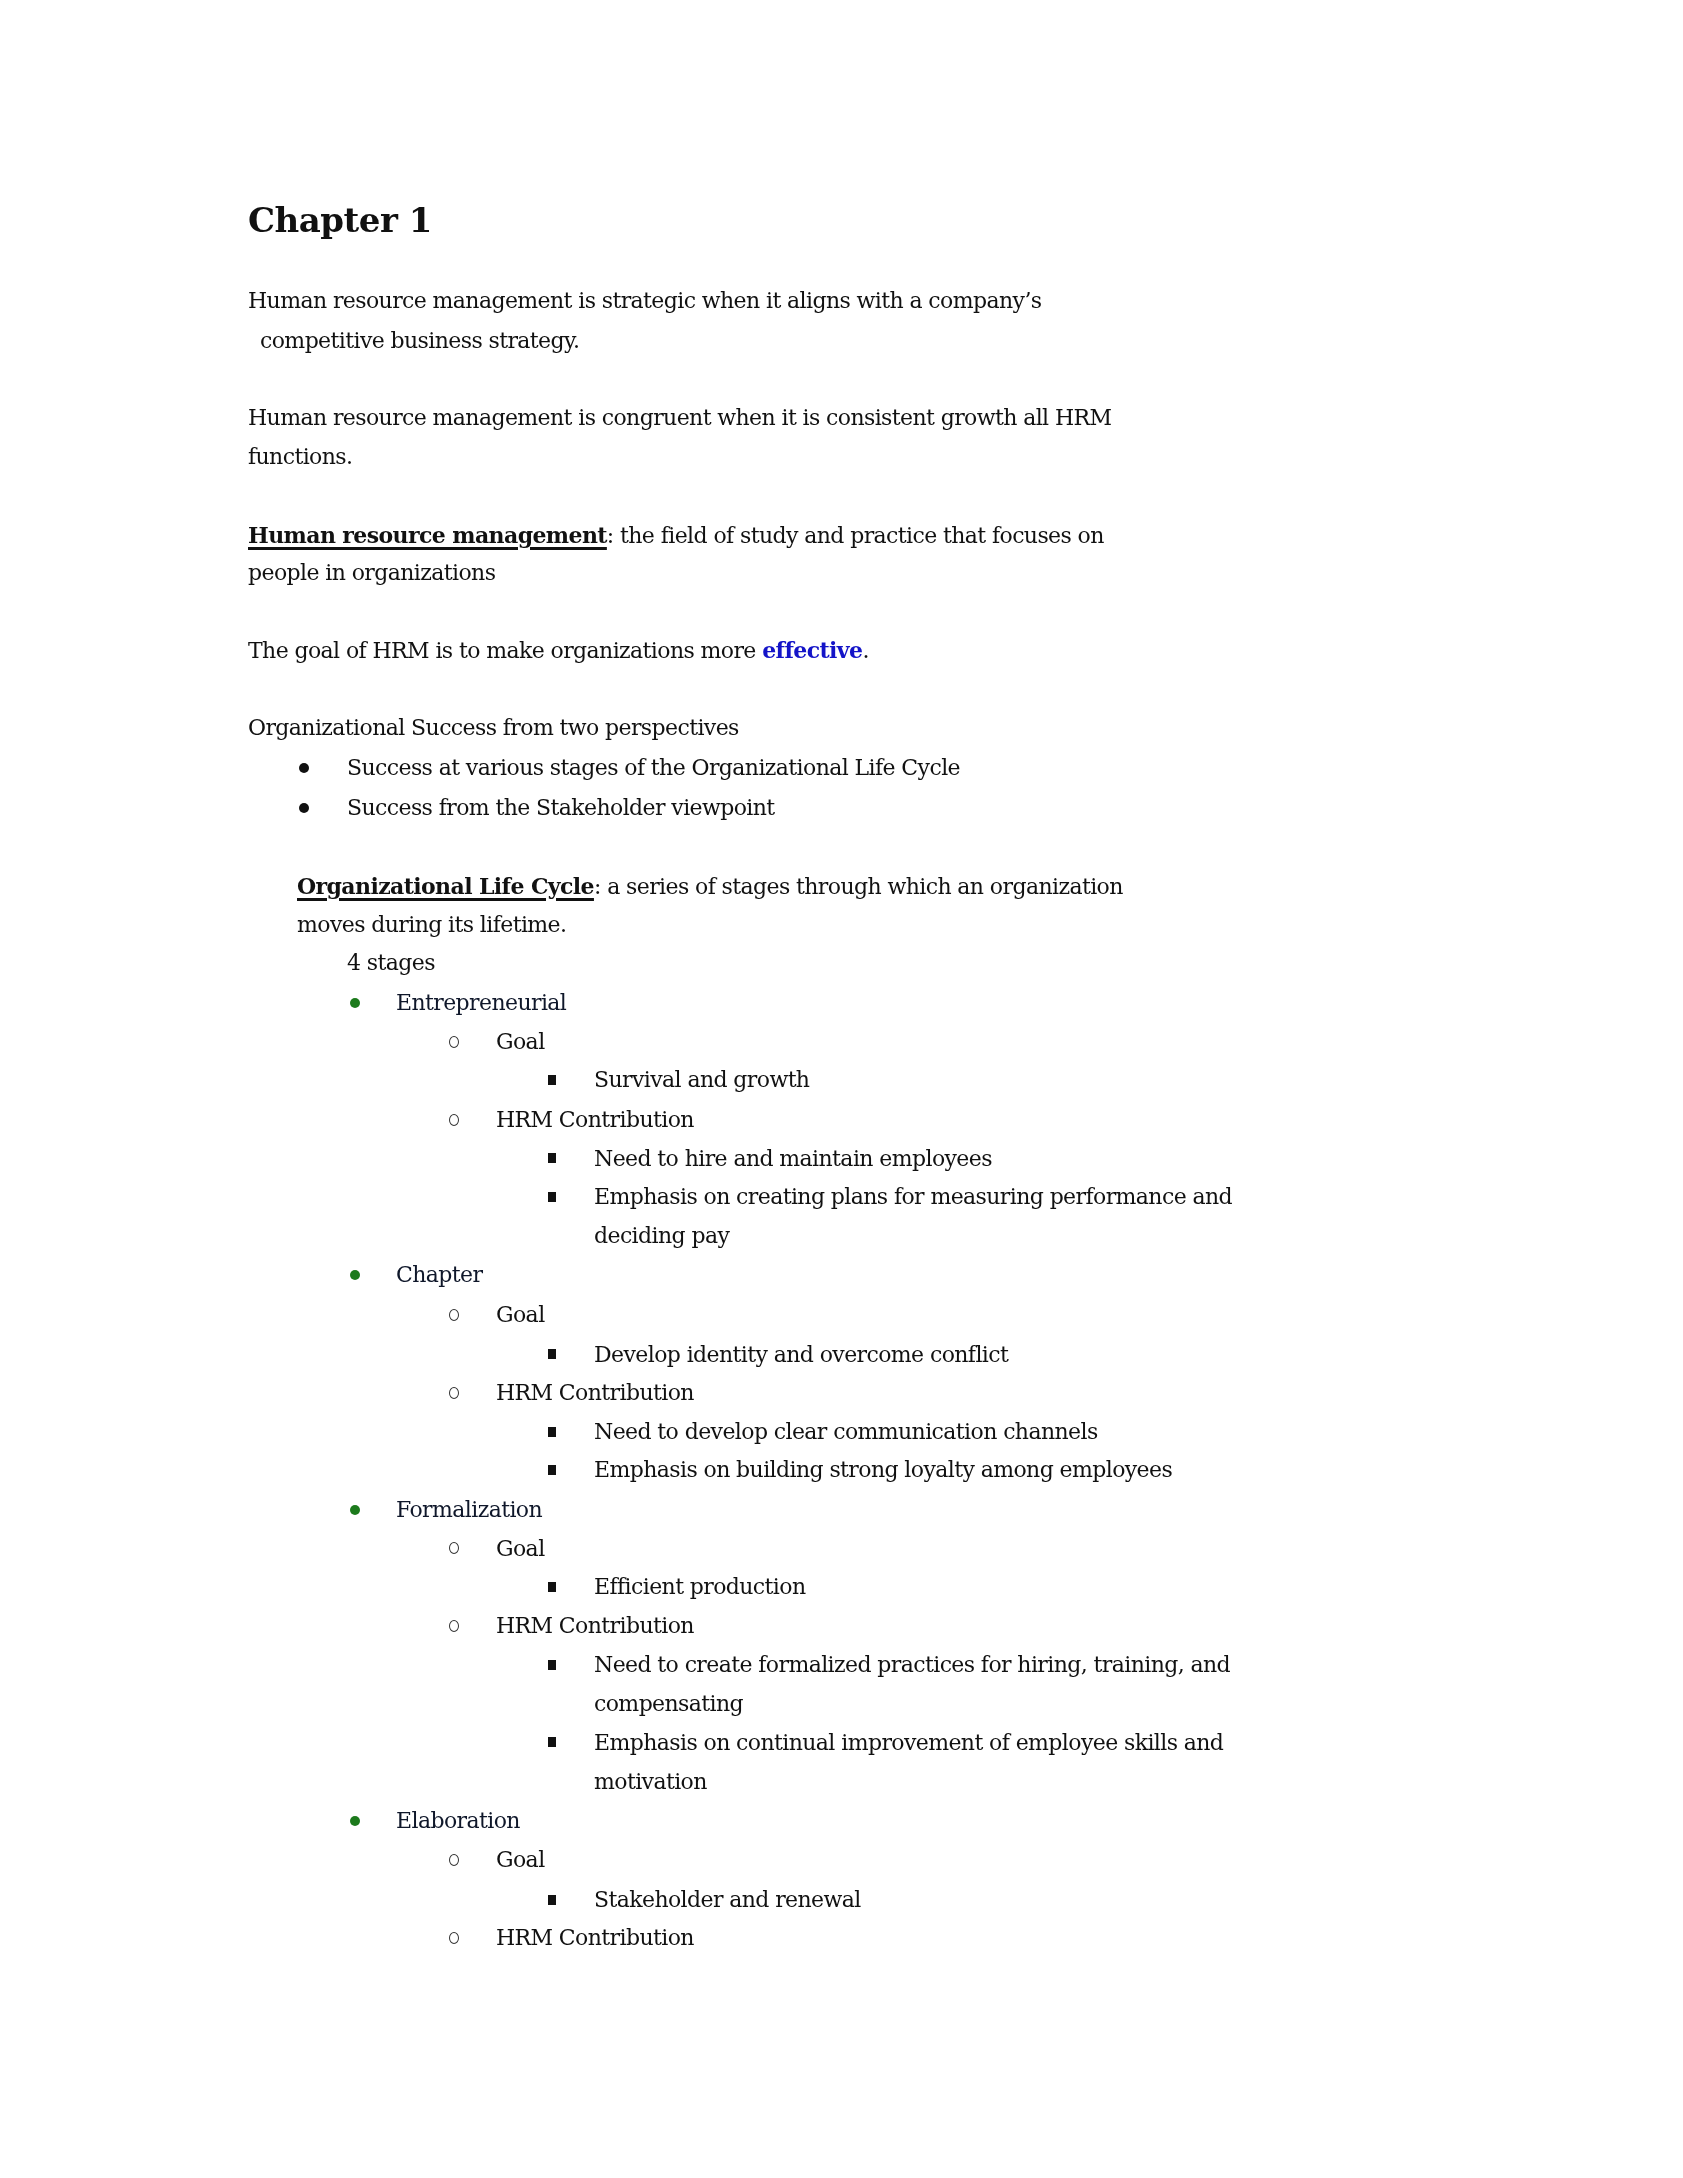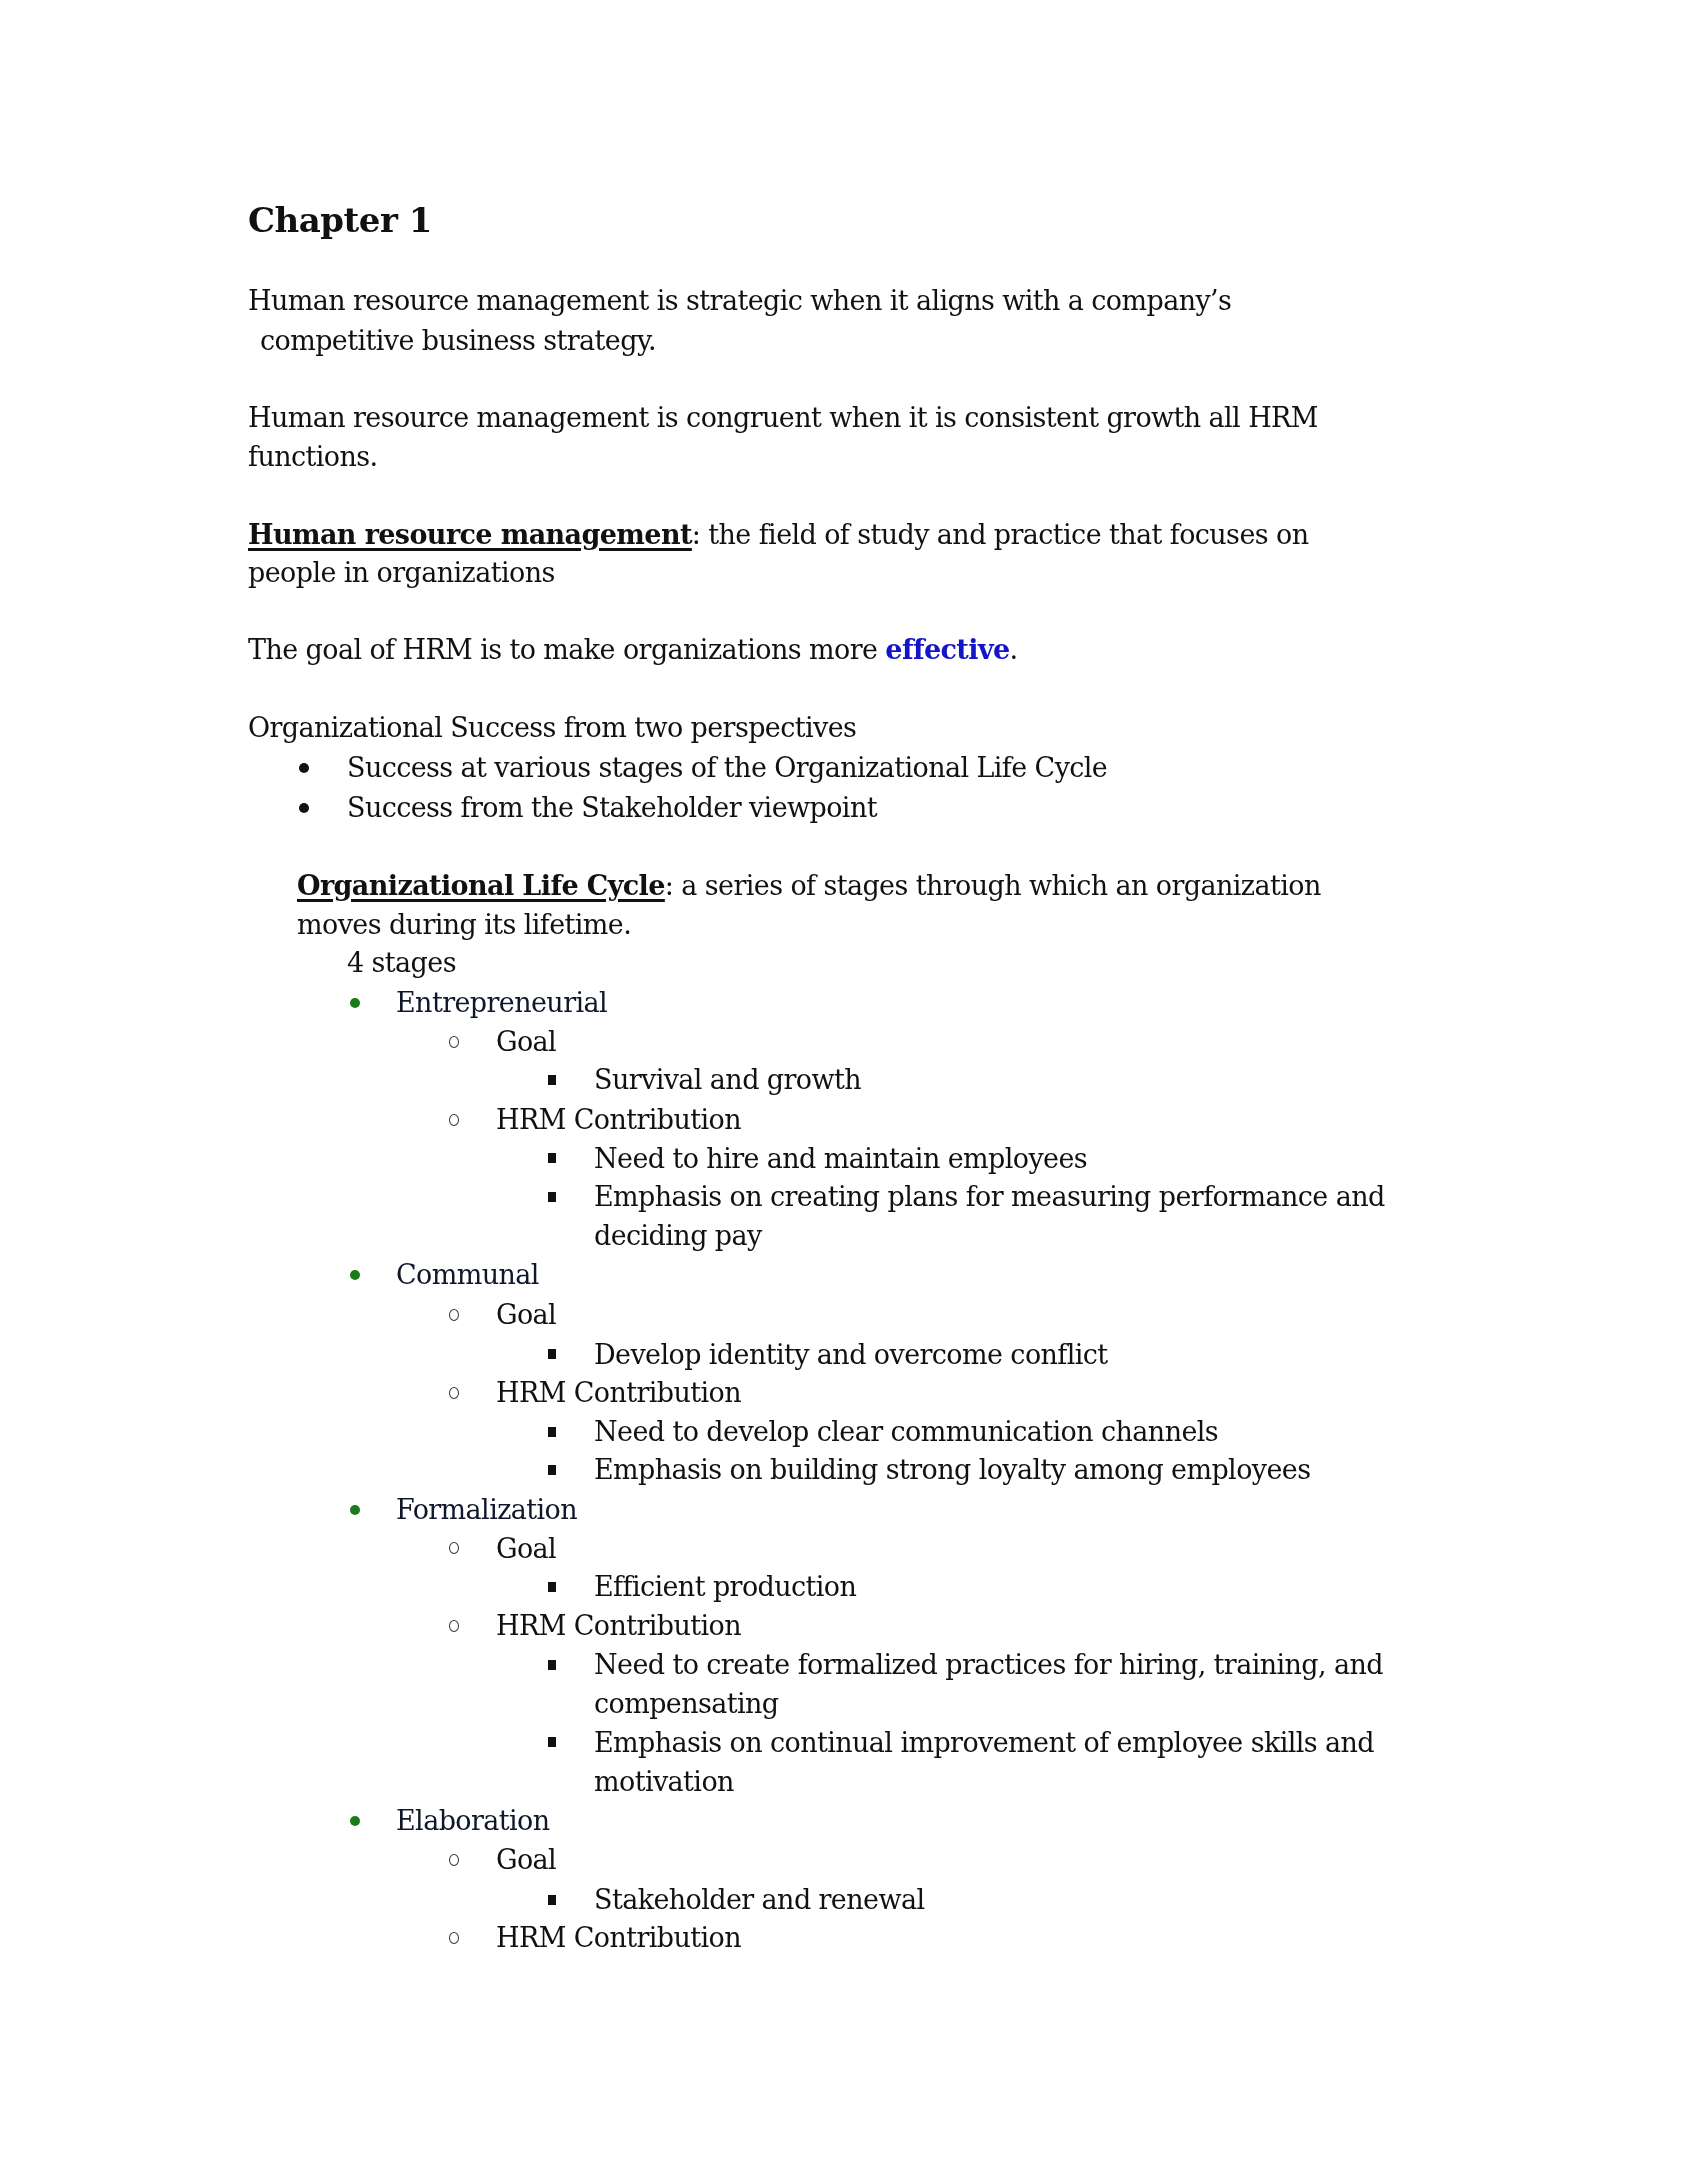--- a/index.html
+++ b/index.html
@@ -1,18 +1,18 @@
 <!DOCTYPE html>
 <html><head>
 <meta charset="utf-8">
 <style>
   html, body { margin:0; padding:0; background:#ffffff; }
   body { width:1683px; height:2178px; position:relative; overflow:hidden;
          font-family: "DejaVu Serif", "Liberation Serif", serif; color:#111; }
-  .ln { position:absolute; white-space:nowrap; font-size:27px; line-height:40px; height:40px; letter-spacing:-0.6px; }
+  .ln { position:absolute; white-space:nowrap; font-size:22px; line-height:40px; height:40px; letter-spacing:-0.6px; }
   .h1 { font-size:34px; font-weight:bold; letter-spacing:-0.5px; }
   .term { font-weight:bold; text-decoration:underline; text-decoration-thickness:3px; text-underline-offset:4px; }
   .blue { color:#1414c8; font-weight:bold; }
   .green { color:#0f172a; font-weight:normal; }
   .mk { position:absolute; }
   .dot { width:10px; height:10px; border-radius:50%; background:#111; }
   .dot.g { background:#1c7a1c; }
   .circ { width:10px; height:12px; border-radius:50%; border:1.5px solid #333; box-sizing:border-box; }
   .sq { width:8px; height:10px; background:#111; }
 </style>
@@ -57,21 +57,21 @@
   <div class="ln" style="left:594px;top:1060px;">Survival and growth</div>
   <div class="mk circ" style="left:449px;top:1114px;"></div>
   <div class="ln" style="left:496px;top:1100px;">HRM Contribution</div>
   <div class="mk sq" style="left:548px;top:1153px;"></div>
   <div class="ln" style="left:594px;top:1139px;">Need to hire and maintain employees</div>
   <div class="mk sq" style="left:548px;top:1192px;"></div>
   <div class="ln" style="left:594px;top:1177px;">Emphasis on creating plans for measuring performance and</div>
   <div class="ln" style="left:594px;top:1216px;">deciding pay</div>
 
   <div class="mk dot g" style="left:350px;top:1270px;"></div>
-  <div class="ln green" style="left:396px;top:1255px;">Communal</div>
+  <div class="ln green" style="left:396px;top:1255px;">Chapter</div>
   <div class="mk circ" style="left:449px;top:1309px;"></div>
   <div class="ln" style="left:496px;top:1295px;">Goal</div>
   <div class="mk sq" style="left:548px;top:1349px;"></div>
   <div class="ln" style="left:594px;top:1335px;">Develop identity and overcome conflict</div>
   <div class="mk circ" style="left:449px;top:1387px;"></div>
   <div class="ln" style="left:496px;top:1373px;">HRM Contribution</div>
   <div class="mk sq" style="left:548px;top:1427px;"></div>
   <div class="ln" style="left:594px;top:1412px;">Need to develop clear communication channels</div>
   <div class="mk sq" style="left:548px;top:1465px;"></div>
   <div class="ln" style="left:594px;top:1450px;">Emphasis on building strong loyalty among employees</div>

